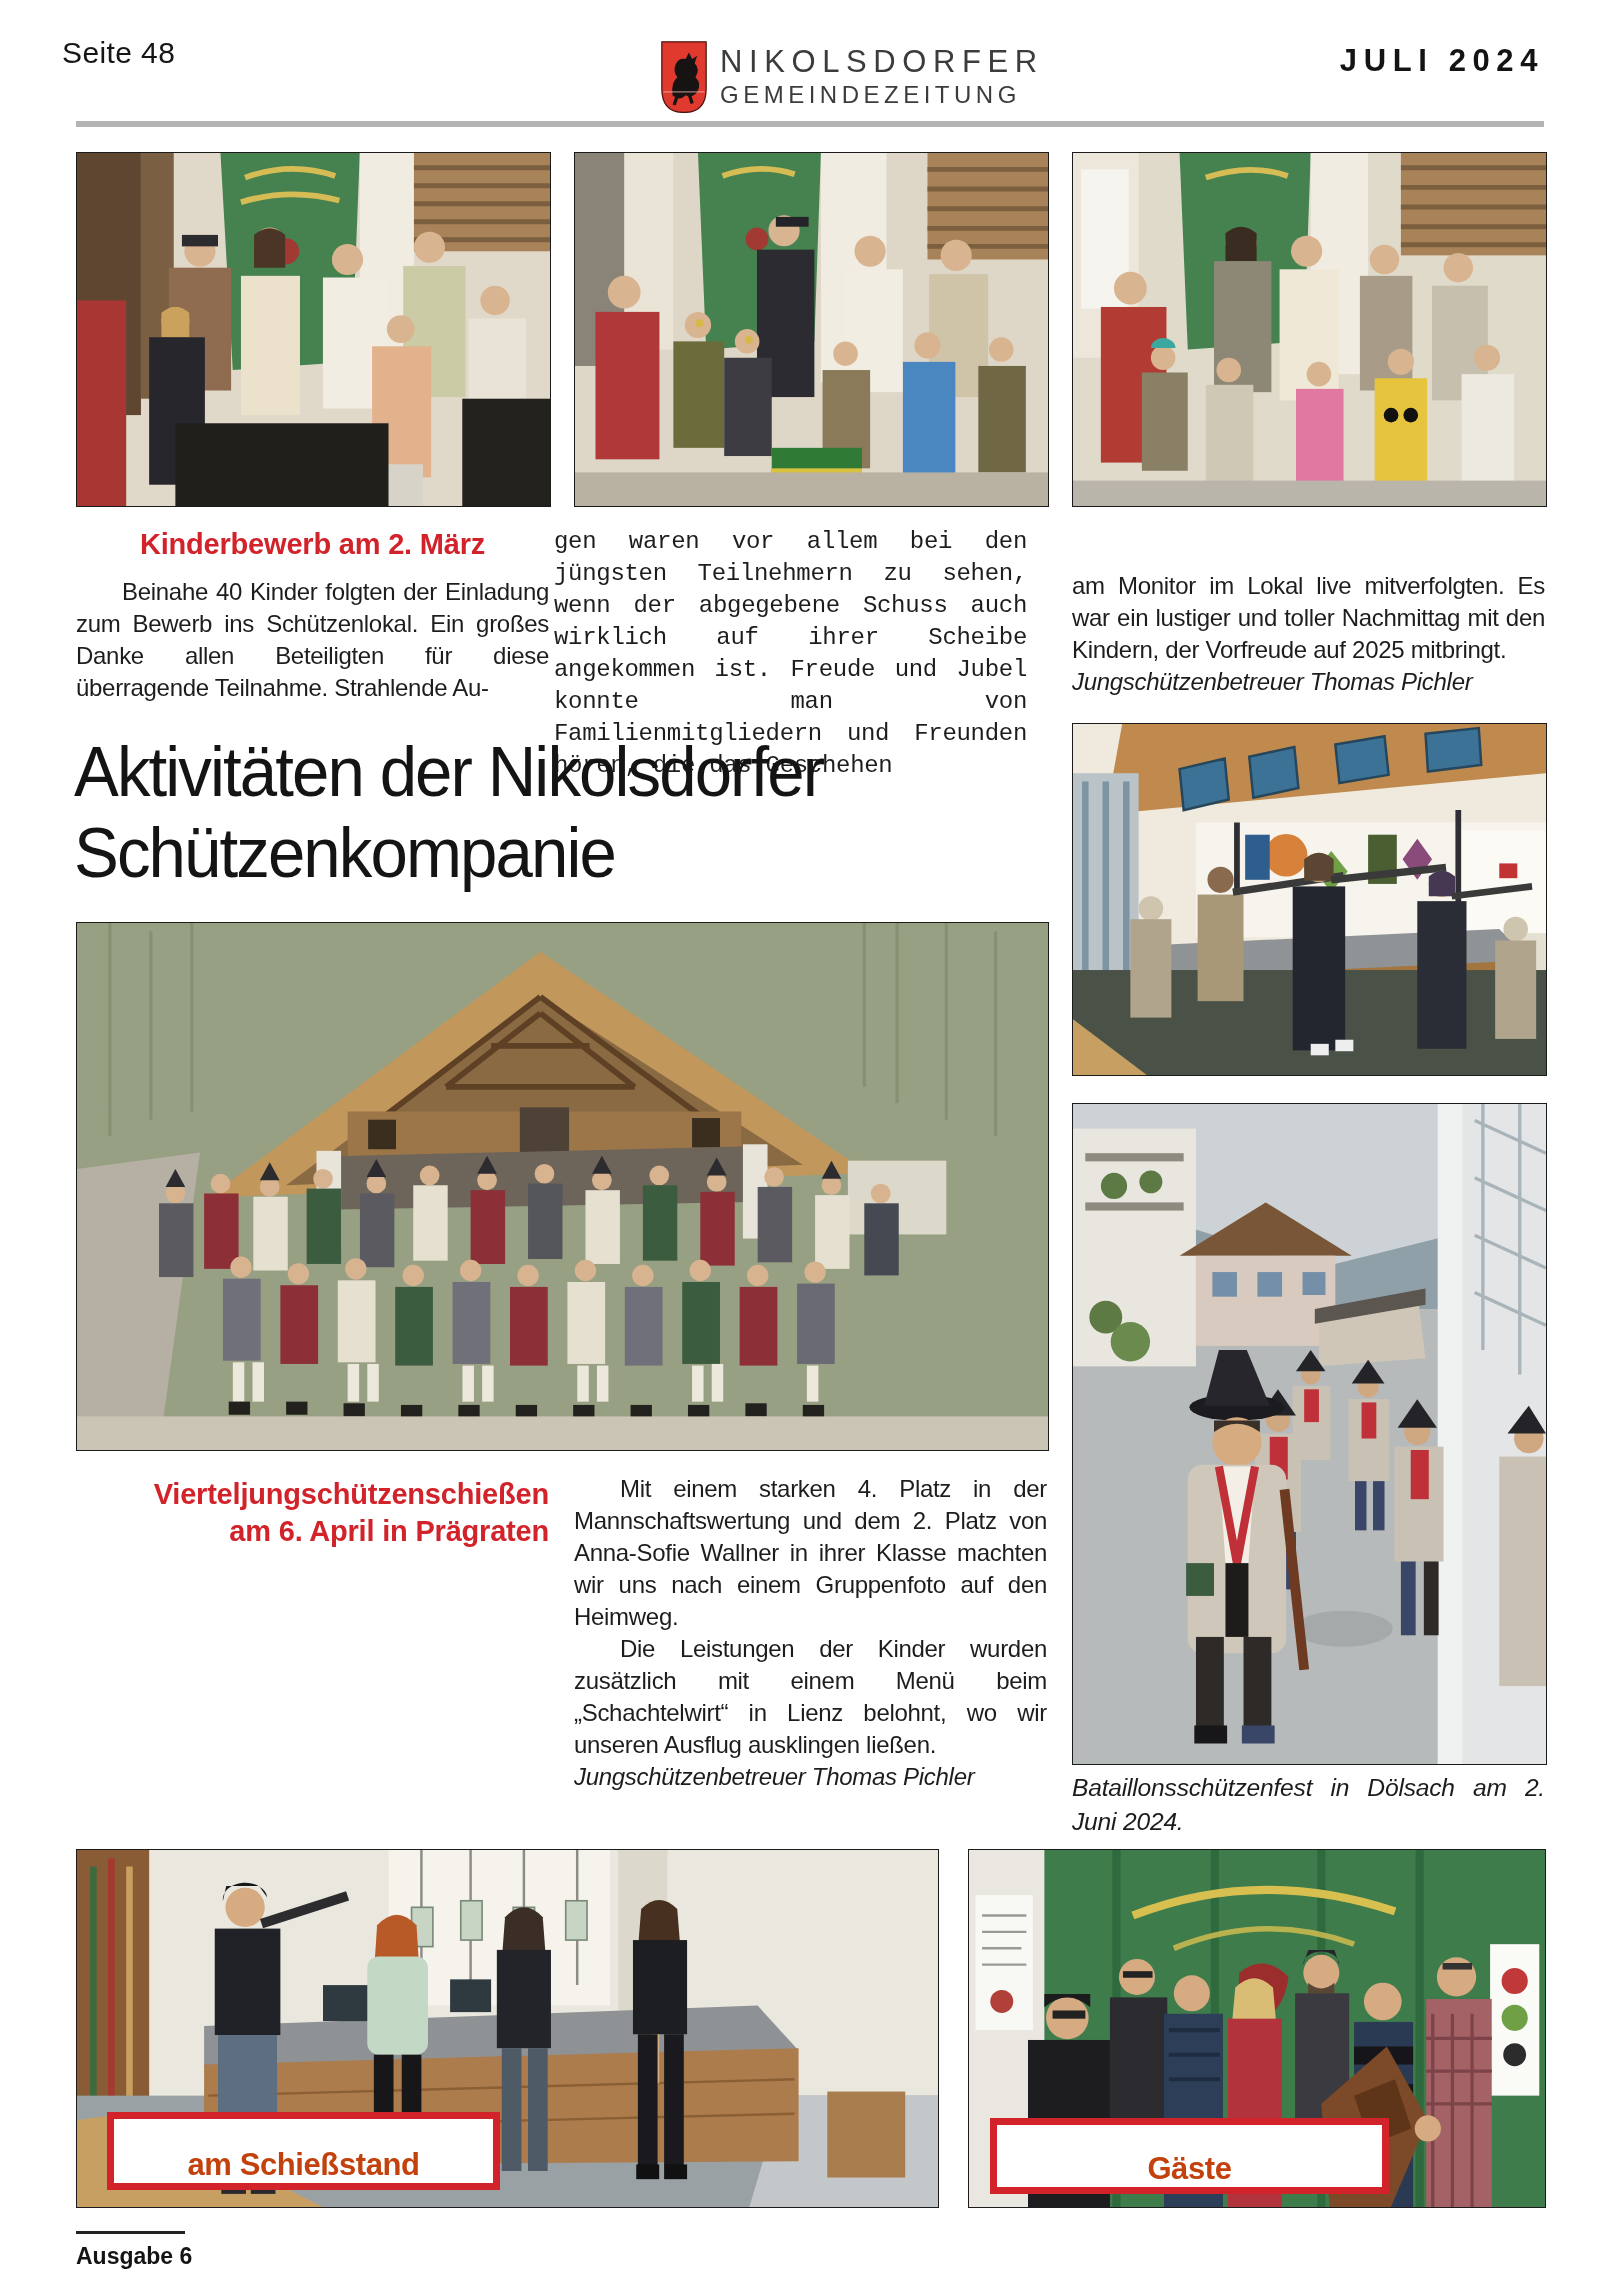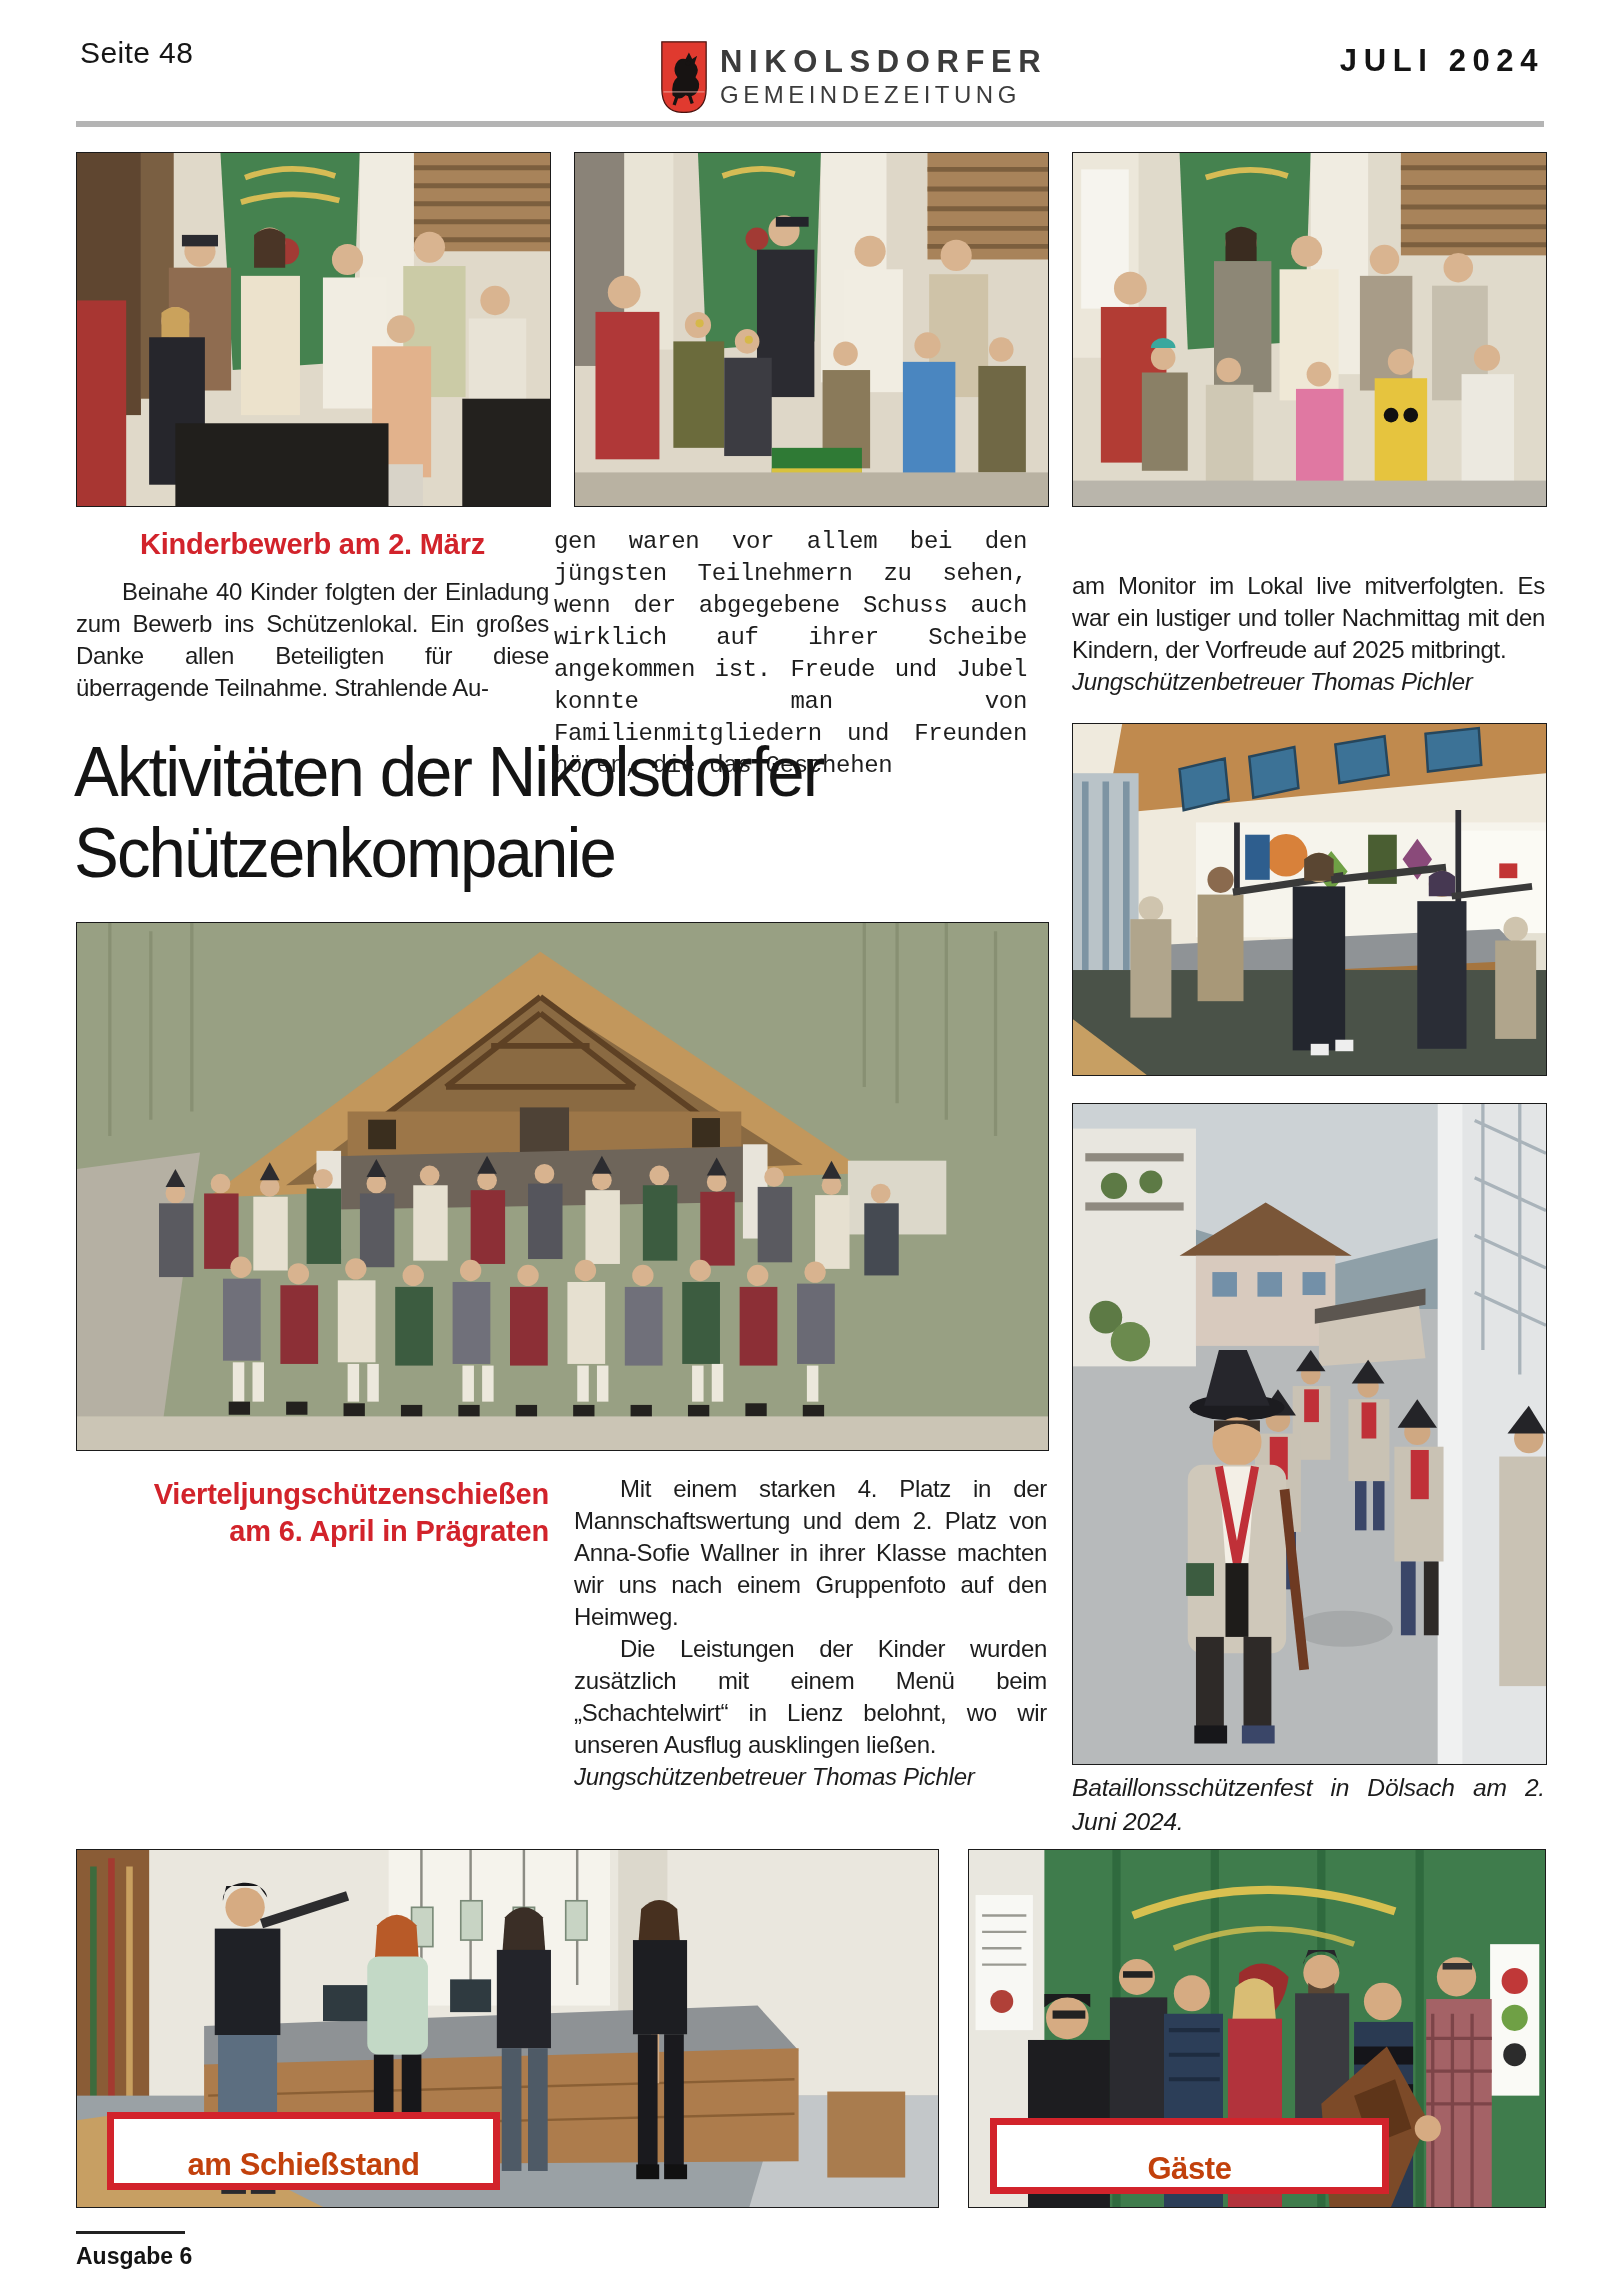--- a/index.html
+++ b/index.html
@@ -1,23 +1,23 @@
 <!DOCTYPE html>
 <html style="font-size:13px"><head>
 <meta charset="utf-8">
 <style>
   html,body{margin:0;padding:0;background:#888;}
   #page{position:relative;width:1623px;height:2295px;background:#ffffff;
         font-family:"Liberation Sans",sans-serif;color:#1c1c1c;overflow:hidden;}
   .abs{position:absolute;}
   
-  .page-num{left:80px;top:36px;font-size:30px;letter-spacing:0.4px;color:#161616;}
+  .page-num{left:62px;top:36px;font-size:30px;letter-spacing:0.4px;color:#161616;}
   .logo-crest{left:661px;top:41px;width:46px;height:72px;}
   .logo-text{left:720px;top:46px;line-height:1;}
-  .logo-title{font-size:31px;letter-spacing:6.6px;color:#3c3c3c;font-weight:700;}
+  .logo-title{font-size:31px;letter-spacing:6.6px;color:#3c3c3c;font-weight:400;}
   .logo-sub{font-size:24px;letter-spacing:4.5px;color:#3c3c3c;margin-top:5.7px;font-weight:400;}
   .issue-date{right:79px;top:43px;font-size:31px;font-weight:700;letter-spacing:6.6px;color:#141414;}
   .hrule{left:76px;top:121px;width:1468px;height:5.7px;background:#b4b4b4;}
   
   .photo{border:1.6px solid #1b1b1b;overflow:hidden;background:#ddd;}
   .photo svg{display:block;width:100%;height:100%;}
   
   .red-head{color:#d2232b;font-weight:700;font-size:29px;text-align:center;line-height:37px;letter-spacing:-0.2px;}
   .body-col{font-size:24px;line-height:32px;text-align:justify;letter-spacing:-0.3px;color:#1d1d1d;}
   .body-col p{margin:0;}

